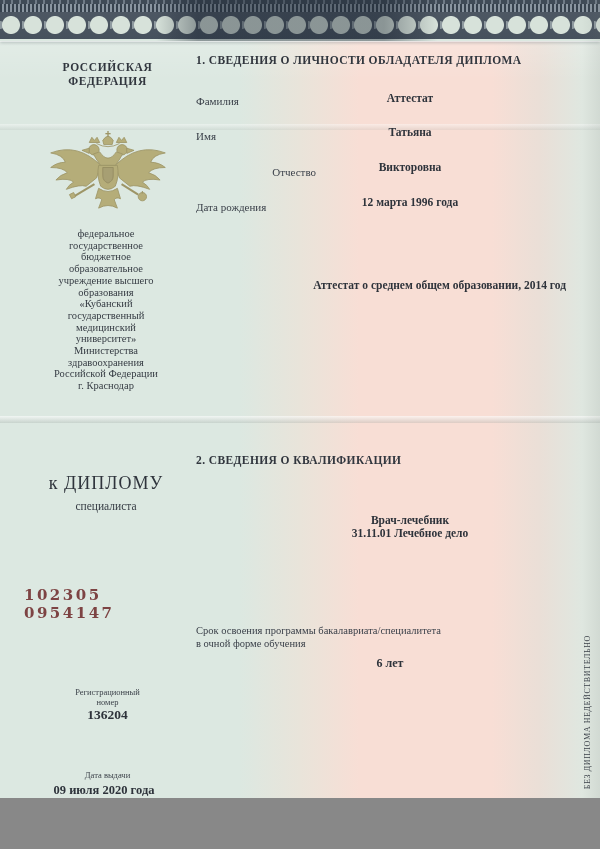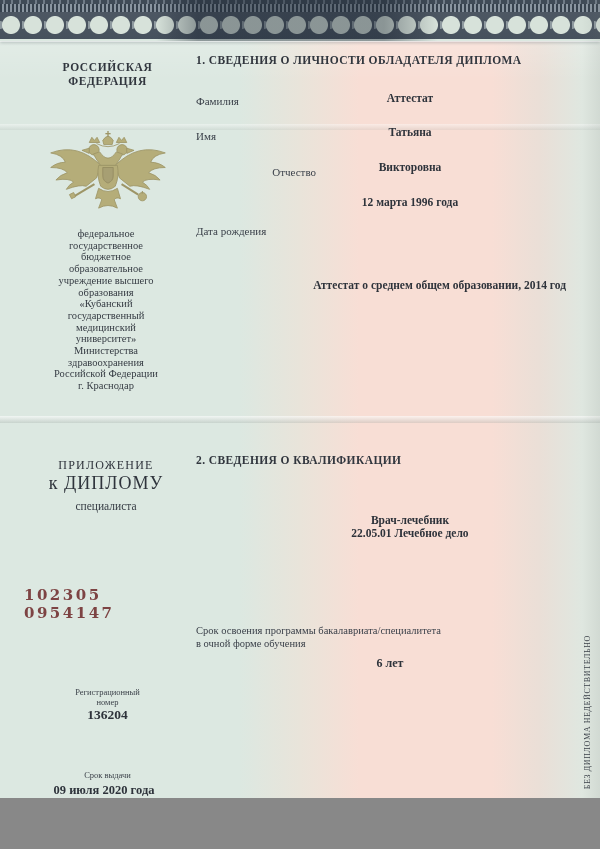--- a/index.html
+++ b/index.html
@@ -62,21 +62,21 @@
 
   
   .s-title{font-size:11.5px;letter-spacing:.4px;font-weight:600;color:#31363e;}
   .s1-title{left:196px;top:54px;width:360px;}
   .s2-title{left:196px;top:454px;width:360px;}
   .f-label{left:196px;width:120px;font-size:11px;color:#3b414a;}
   .f-value{left:260px;width:300px;font-size:11.5px;font-weight:700;color:#2e333b;}
   .fl-0{top:95px;} .fv-0{top:92px;}
   .fl-1{top:130px;} .fv-1{top:126px;}
   .fl-2{top:166px;text-align:right;} .fv-2{top:161px;text-align:center;}
-  .fl-3{top:201px;margin-top:24px;} .fv-3{top:196px;}
+  .fl-3{top:201px;} .fv-3{top:196px;}
   .prev-label{left:196px;top:250px;width:300px;font-size:10.5px;line-height:13px;color:#3b414a;}
   .prev-value{left:230px;top:279px;width:336px;font-size:11.5px;font-weight:700;color:#2e333b;text-align:right;}
   .decision{left:196px;top:487px;width:300px;font-size:10.5px;line-height:13px;color:#3b414a;}
   .qualification{left:260px;top:514px;width:300px;font-size:11.5px;font-weight:700;color:#2e333b;}
   .specialty{left:260px;top:527px;width:300px;font-size:11.5px;font-weight:700;color:#2e333b;}
   .duration-label{left:196px;top:624px;width:320px;font-size:10.5px;line-height:13px;color:#3b414a;}
   .duration-value{left:240px;top:656px;width:300px;font-size:12px;font-weight:700;color:#2e333b;}
 
   
   .dash{left:186px;top:819px;width:24px;font-size:11px;color:#7a8086;}
@@ -138,31 +138,30 @@
 образования
 «Кубанский
 государственный
 медицинский
 университет»
 Министерства
 здравоохранения
 Российской Федерации
 г. Краснодар</div>
 
-  <div class="abs supp-1 ctr">ПРИЛОЖЕНИЕ</div>
   <div class="abs supp-2 ctr">к ДИПЛОМУ</div>
   <div class="abs supp-3 ctr">специалиста</div>
 
   <div class="abs serial">102305 0954147</div>
 
   <div class="abs reg-label ctr ml">Регистрационный
 номер</div>
   <div class="abs reg-num ctr">136204</div>
 
-  <div class="abs date-label ctr">Срок выдачи</div>
+  <div class="abs date-label ctr">Дата выдачи</div>
   <div class="abs date-val ctr">09 июля 2020 года</div>
 
   <div class="abs s-title s1-title">1. СВЕДЕНИЯ О ЛИЧНОСТИ ОБЛАДАТЕЛЯ ДИПЛОМА</div>
 
   <div class="abs f-label fl-0">Фамилия</div>
   <div class="abs f-value fv-0 ctr">Аттестат</div>
 
   <div class="abs f-label fl-1">Имя</div>
   <div class="abs f-value fv-1 ctr">Татьяна</div>
 
@@ -170,21 +169,21 @@
   <div class="abs f-value fv-2 ctr">Викторовна</div>
 
   <div class="abs f-label fl-3">Дата рождения</div>
   <div class="abs f-value fv-3 ctr">12 марта 1996 года</div>
 
   <div class="abs prev-value">Аттестат о среднем общем образовании, 2014 год</div>
 
   <div class="abs s-title s2-title">2. СВЕДЕНИЯ О КВАЛИФИКАЦИИ</div>
 
   <div class="abs qualification ctr">Врач-лечебник</div>
-  <div class="abs specialty ctr">22.05.01 Лечебное дело</div>
+  <div class="abs specialty ctr">31.11.01 Лечебное дело</div>
 
   <div class="abs duration-label ml">Срок освоения программы бакалавриата/специалитета
 в очной форме обучения</div>
   <div class="abs duration-value ctr">6 лет</div>
 
   <div class="abs dash">—</div>
   <div class="abs page-label">Страница</div>
   <div class="abs page-num">1</div>
   <div class="abs edge-text">БЕЗ ДИПЛОМА НЕДЕЙСТВИТЕЛЬНО</div>
 

